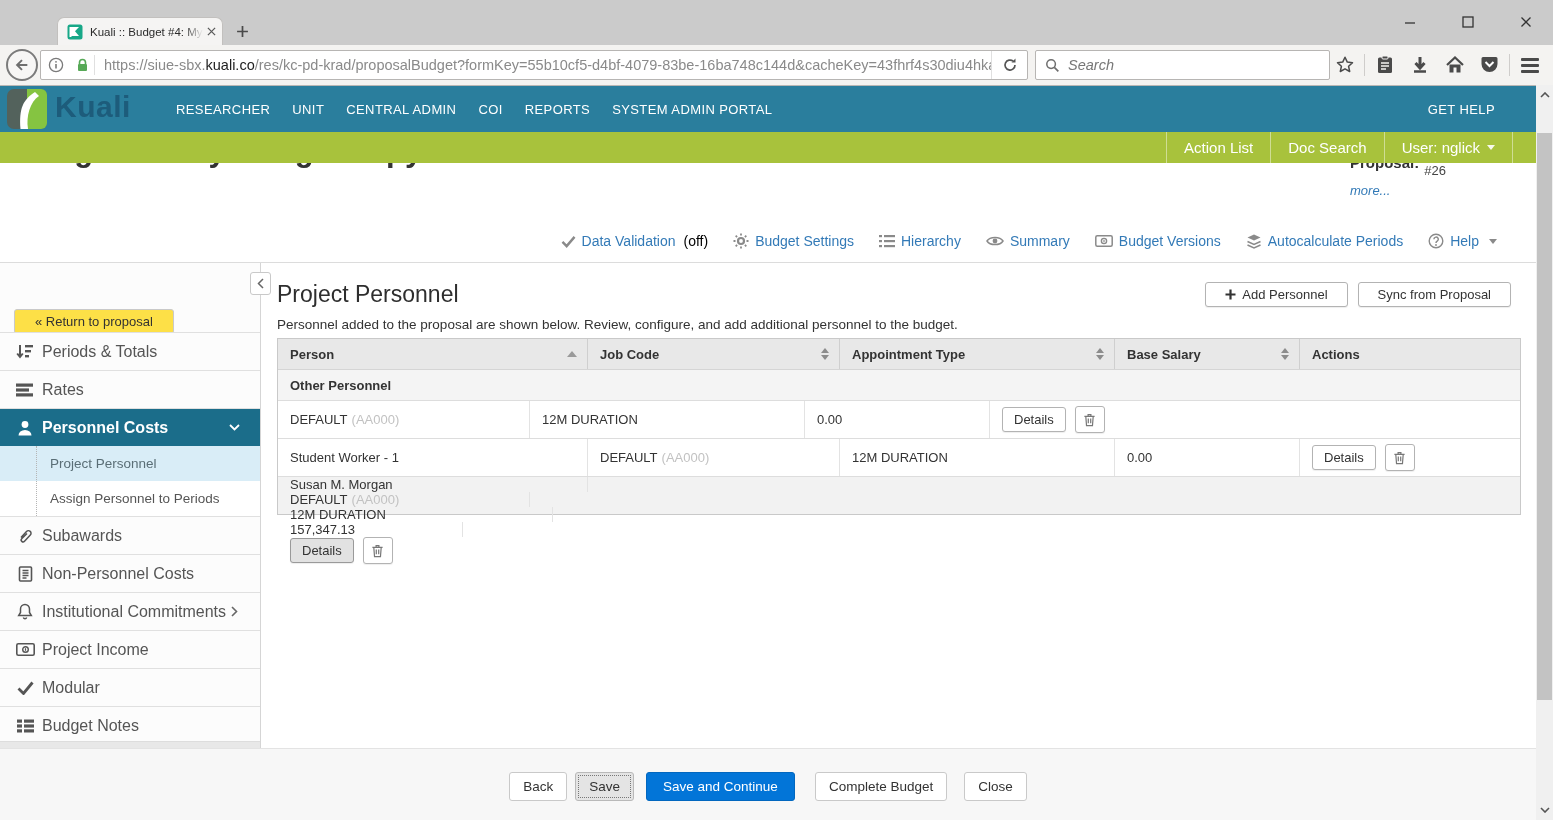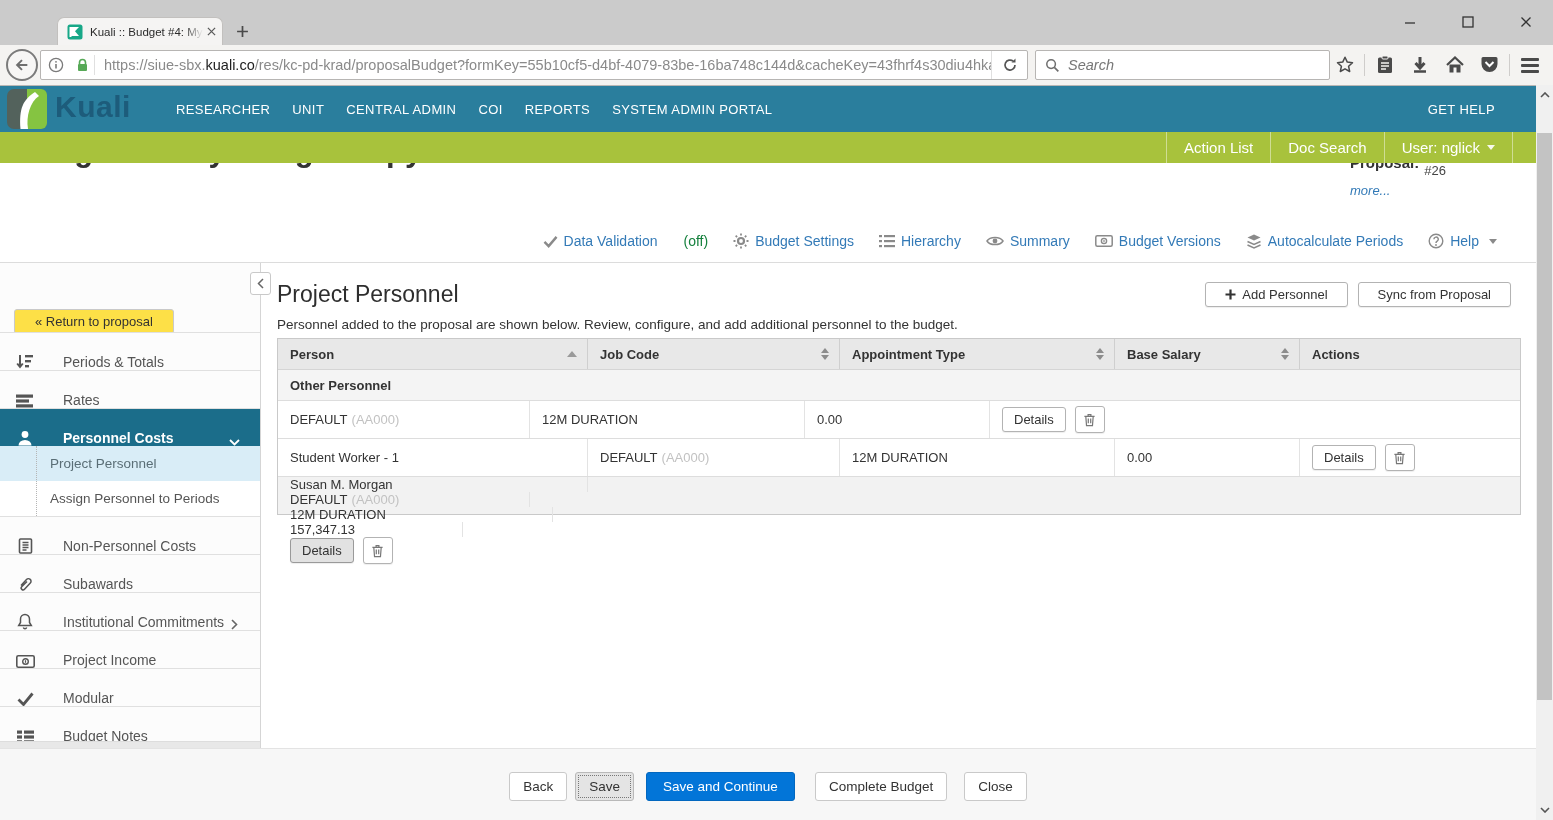--- a/index.html
+++ b/index.html
@@ -68,39 +68,39 @@
                    font-weight:bold; color:#333; white-space:nowrap; }
   .proposal { position:absolute; top:155px; left:1350px; z-index:1; display:flex; align-items:flex-start; }
   .proposal-label { font-size:15px; line-height:15px; font-weight:bold; color:#333; }
   .proposal-value { font-size:13px; color:#444; margin:8px 0 0 5px; }
   .more-link { position:absolute; top:183px; left:1350px; z-index:1; font-size:13px; font-style:italic; color:#337ab7; }
 
   
   .menubar { position:absolute; top:233px; right:56px; display:flex; align-items:center; gap:25px; z-index:1; }
   .mb-item { display:flex; align-items:center; gap:6px; font-size:14px; color:#337ab7; white-space:nowrap; }
   .mb-item .icon { color:#8a8a8a; }
-  .off-state { color:#15803d; margin-left:20px; }
+  .off-state { color:#000000; margin-left:2px; }
   .mb-caret { width:0; height:0; border-left:4px solid transparent; border-right:4px solid transparent;
               border-top:5px solid #8a8a8a; margin-left:4px; }
   .rule { position:absolute; top:262px; left:0; width:1536px; height:1px; background:#dcdcdc; }
 
   
   .sidebar { position:absolute; top:263px; left:0; width:261px; height:485px; background:#fcfcfc;
              border-right:1px solid #d5d5d5; }
   .sidebar::after { content:""; position:absolute; bottom:0; left:0; right:0; height:6px; background:#e8e8e8;
                     border-top:1px solid #ddd; }
   .collapse-btn { position:absolute; top:9px; right:-11px; width:21px; height:23px; background:#fff;
                   border:1px solid #c9c9c9; border-radius:3px; display:flex; align-items:center;
                   justify-content:center; color:#666; z-index:6; }
   .return-btn { position:absolute; top:46px; left:14px; background:#fde047; border:1px solid #c9c9c9;
                 border-radius:3px; padding:4px 20px; font-size:13px; color:#333;
                 box-shadow:0 1px 1px rgba(0,0,0,.06); }
   .menu { position:absolute; top:69px; left:0; width:100%; }
-  .mi { height:38px; display:flex; align-items:flex-end; padding-left:15px; border-top:1px solid #e0e0e0;
-        font-size:14px; color:#555; gap:28px; background:#fcfcfc; }
+  .mi { height:38px; display:flex; align-items:center; padding-left:15px; border-top:1px solid #e0e0e0;
+        font-size:16px; color:#555; gap:7px; background:#fcfcfc; }
   .mi .icon { color:#555; width:20px; }
   .mi-active { background:#1b6d8a; color:#fff; font-weight:bold; position:relative; }
   .mi-active .icon { color:#fff; }
   .mi-active .chev { position:absolute; right:16px; }
   .subwrap { position:relative; }
   .subwrap::before { content:""; position:absolute; left:36px; top:0; bottom:0;
                      border-left:1px dotted #b5b5b5; z-index:2; }
   .mi-sub { height:35px; display:flex; align-items:center; padding-left:50px; font-size:13.5px; color:#555;
             background:#fff; border-top:none; }
   .mi-sub.selected { background:#d9edf7; color:#5a6e76; }
@@ -448,34 +448,34 @@
       <div class="subwrap">
         <div class="mi-sub selected">
           <span>Project Personnel</span>
         </div>
         <div class="mi-sub">
           <span>Assign Personnel to Periods</span>
         </div>
       </div>
       <div class="mi">
         <span class="icon">
+            <svg width="16" height="16" viewBox="0 0 16 16">
+              <path d="M4 9.5 L9.5 3.5 a2.6 2.6 0 0 1 3.8 3.6 L7.5 13.3 a1.9 1.9 0 0 1 -2.8 -2.6 L10 5.5" fill="none" stroke="#555" stroke-width="1.5"></path>
+            </svg>
+          </span>
+        <span>Subawards</span>
+      </div>
+      <div class="mi">
+        <span class="icon">
             <svg width="15" height="16" viewBox="0 0 15 16">
               <rect x="1.5" y="1" width="12" height="14" rx="1" fill="none" stroke="#555" stroke-width="1.6"></rect>
               <path d="M4.5 4.5 h6 M4.5 7 h6 M4.5 9.5 h6 M4.5 12 h4" stroke="#555" stroke-width="1.3"></path>
             </svg>
           </span>
         <span>Non-Personnel Costs</span>
-      </div>
-      <div class="mi">
-        <span class="icon">
-            <svg width="16" height="16" viewBox="0 0 16 16">
-              <path d="M4 9.5 L9.5 3.5 a2.6 2.6 0 0 1 3.8 3.6 L7.5 13.3 a1.9 1.9 0 0 1 -2.8 -2.6 L10 5.5" fill="none" stroke="#555" stroke-width="1.5"></path>
-            </svg>
-          </span>
-        <span>Subawards</span>
       </div>
       <div class="mi mi-inst">
         <span class="icon">
             <svg width="16" height="17" viewBox="0 0 16 17">
               <path d="M8 1.5 a4.5 4.5 0 0 1 4.5 4.5 v3.5 l1.8 3 h-12.6 l1.8 -3 V6 a4.5 4.5 0 0 1 4.5 -4.5 z" fill="none" stroke="#555" stroke-width="1.5"></path>
               <path d="M6.3 14.5 a1.8 1.8 0 0 0 3.4 0" fill="none" stroke="#555" stroke-width="1.4"></path>
             </svg>
           </span>
         <span>Institutional Commitments</span>
         <span class="mi-expand icon">

